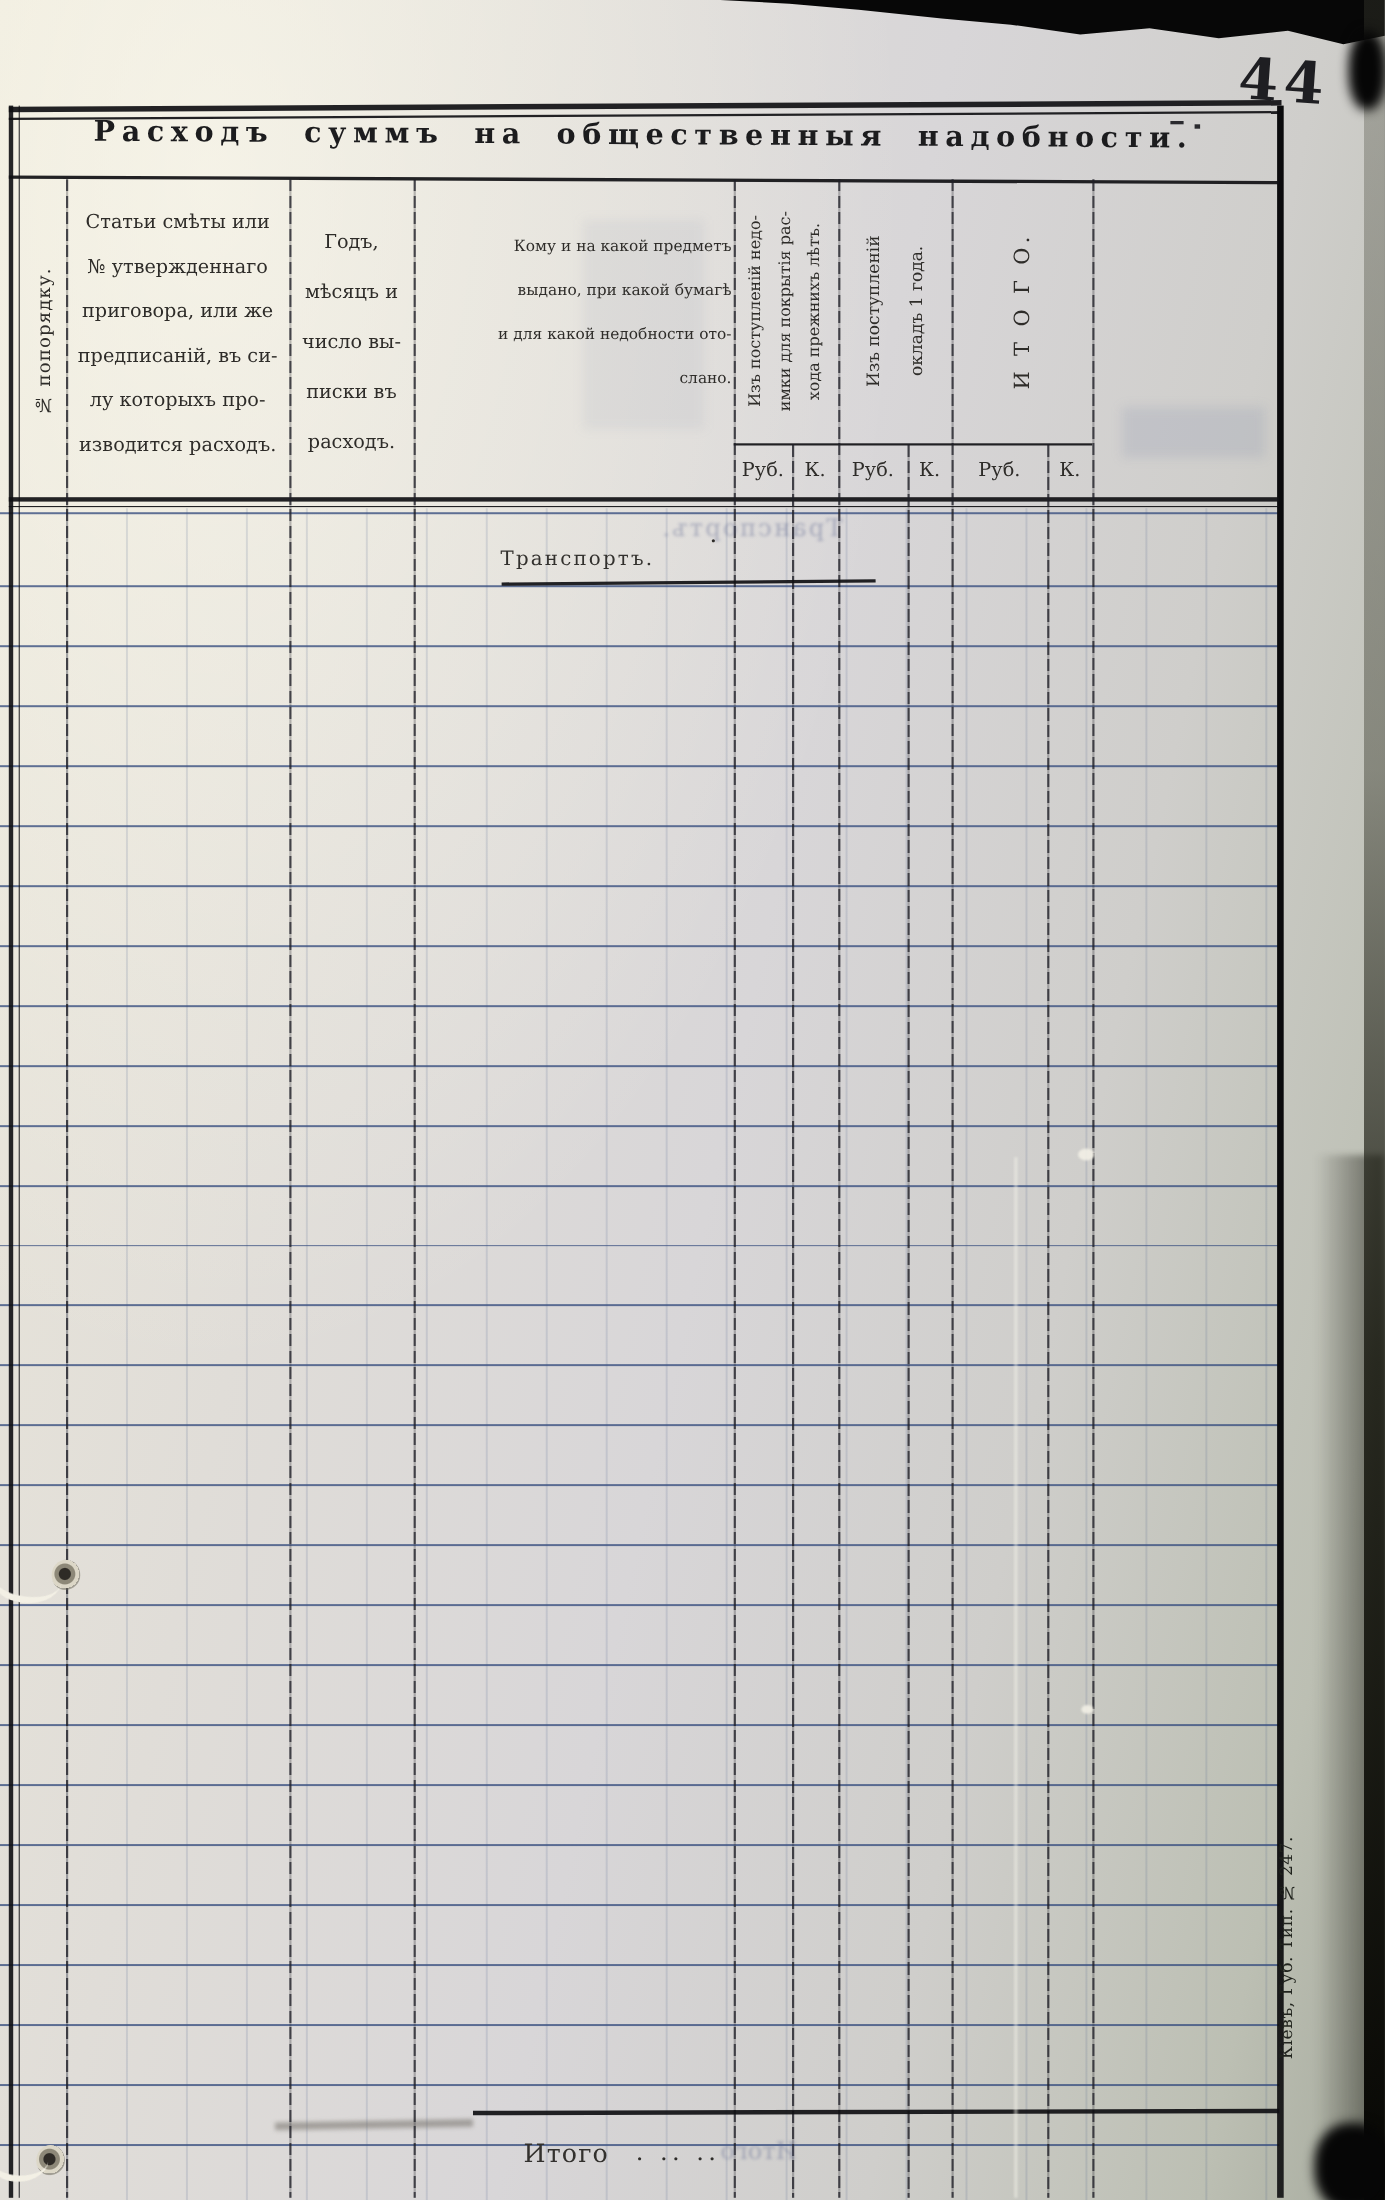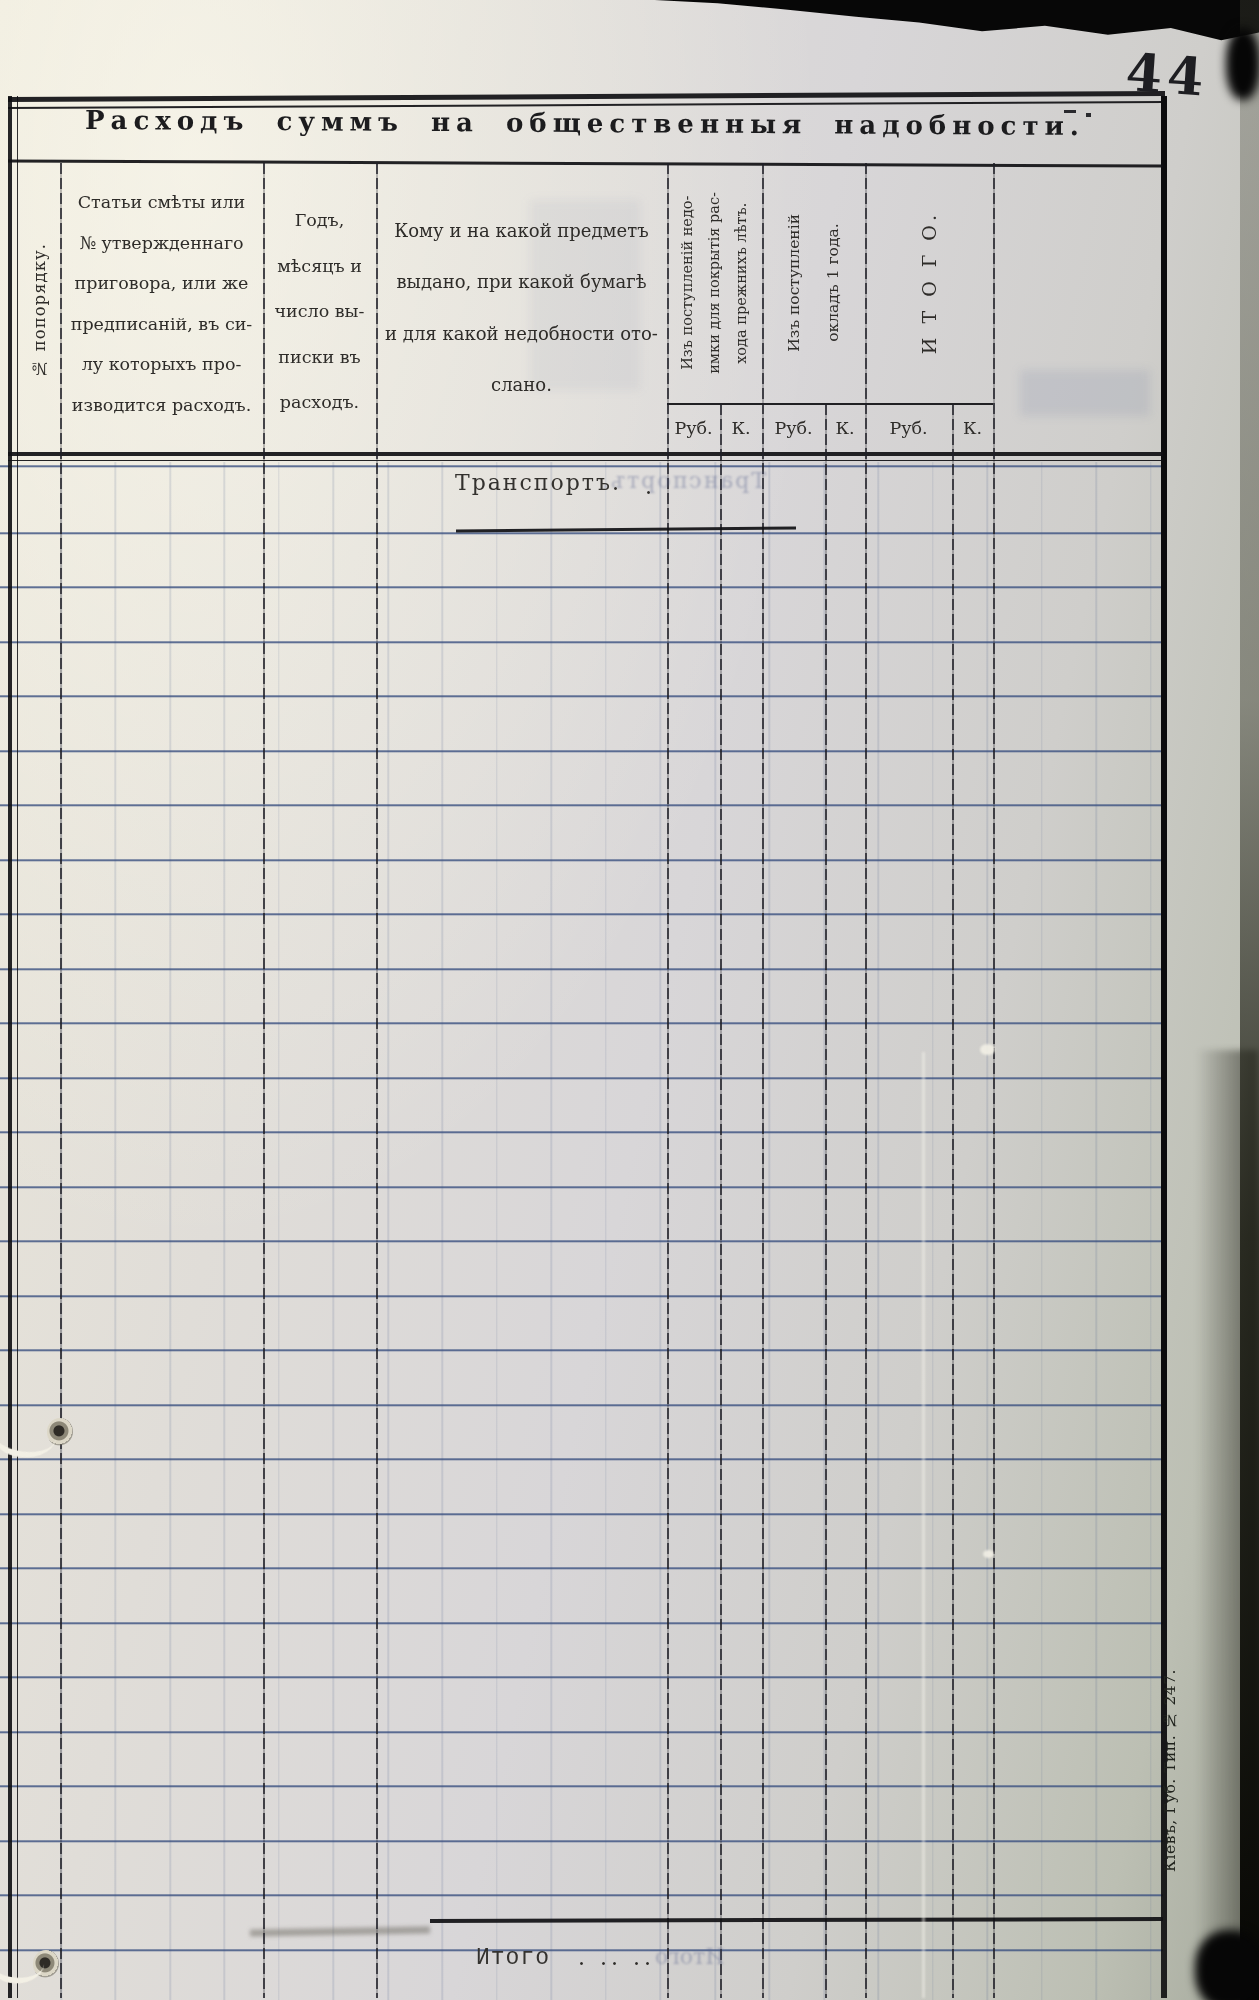--- a/index.html
+++ b/index.html
@@ -89,21 +89,21 @@
 мѣсяцъ и
 число вы-
 писки въ
 расходъ.</div>
   <div class="cell preline" style="left:62px;top:182px;width:199px;text-align:center;font-size:17.5px;line-height:2.32;">Статьи смѣты или
 № утвержденнаго
 приговора, или же
 предписаній, въ си-
 лу которыхъ про-
 изводится расходъ.</div>
-  <div class="cell preline" style="left:378px;top:205px;width:287px;text-align:center;font-size:18px;line-height:2.85;">Кому и на какой предметъ
+  <div class="cell preline" style="left:378px;top:205px;width:287px;text-align:right;font-size:14px;line-height:2.85;">Кому и на какой предметъ
 выдано, при какой бумагѣ
 и для какой недобности ото-
 слано.</div>
   <div class="cell flexc" style="left:669px;top:166px;width:91px;height:234px;">
     <span class="vtext" style="font-size:14.5px;line-height:1.85;text-align:center;">Изъ поступленій недо-
 имки для покрытія рас-
 хода прежнихъ лѣтъ.</span>
   </div>
   <div class="cell flexc" style="left:764px;top:166px;width:99px;height:234px;">
     <span class="vtext" style="font-size:15.5px;line-height:2.5;text-align:center;">Изъ поступленій
@@ -113,27 +113,27 @@
     <span class="vtext" style="font-size:19px;letter-spacing:4px;">И Т О Г О.</span>
   </div>
 
   <div class="cell flexc" style="left:667px;top:405px;width:53px;height:46px;font-size:17.5px;">Руб.</div>
   <div class="cell flexc" style="left:720px;top:405px;width:42px;height:46px;font-size:17.5px;">К.</div>
   <div class="cell flexc" style="left:762px;top:405px;width:63px;height:46px;font-size:17.5px;">Руб.</div>
   <div class="cell flexc" style="left:825px;top:405px;width:40px;height:46px;font-size:17.5px;">К.</div>
   <div class="cell flexc" style="left:865px;top:405px;width:87px;height:46px;font-size:17.5px;">Руб.</div>
   <div class="cell flexc" style="left:952px;top:405px;width:41px;height:46px;font-size:17.5px;">К.</div>
 
-  <div class="cell" style="left:455px;top:470px;font-size:22px;letter-spacing:2px;color:#33312e;">Транспортъ.</div>
+  <div class="cell" style="left:455px;top:498px;font-size:18px;letter-spacing:2px;color:#33312e;">Транспортъ.</div>
   <div class="cell" style="left:645px;top:474px;font-size:22px;">.</div>
   <div class="ghost" style="left:600px;top:468px;font-size:22px;letter-spacing:2px;">Транспортъ.</div>
   <div class="hl" style="left:456px;top:528px;width:340px;height:2.5px;transform:rotate(-.5deg);"></div>
 
   <div class="hl" style="left:430px;top:1918px;width:733px;height:4px;transform:rotate(-.15deg);"></div>
-  <div class="cell" style="left:476px;top:1945px;font-size:23px;letter-spacing:1px;color:#33312e;font-family:Liberation Mono, monospace;">Итого</div>
+  <div class="cell" style="left:476px;top:1945px;font-size:23px;letter-spacing:1px;color:#33312e;">Итого</div>
   <div class="cell" style="left:578px;top:1945px;font-size:22px;letter-spacing:4px;">.   ..   ..</div>
   <div class="ghost" style="left:655px;top:1944px;font-size:22px;">Итого</div>
 
   <div class="crease"></div>
   <div class="spot" style="left:980px;top:1044px;width:15px;height:11px;"></div>
   <div class="spot" style="left:983px;top:1550px;width:11px;height:8px;"></div>
 
   <div class="hole" style="left:47px;top:1418px;"></div>
   <div class="string" style="left:-6px;top:1414px;width:62px;height:38px;transform:rotate(14deg);"></div>
   <div class="hole" style="left:33px;top:1950px;"></div>

